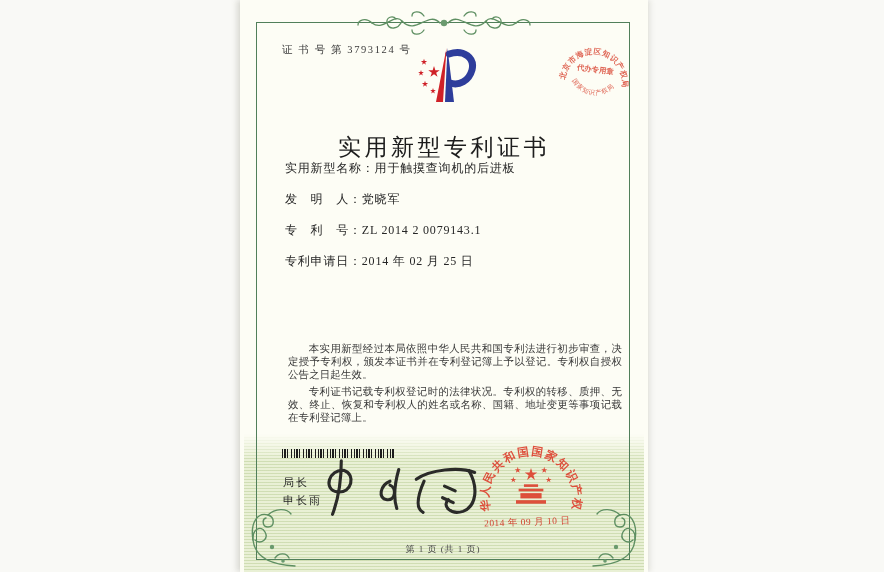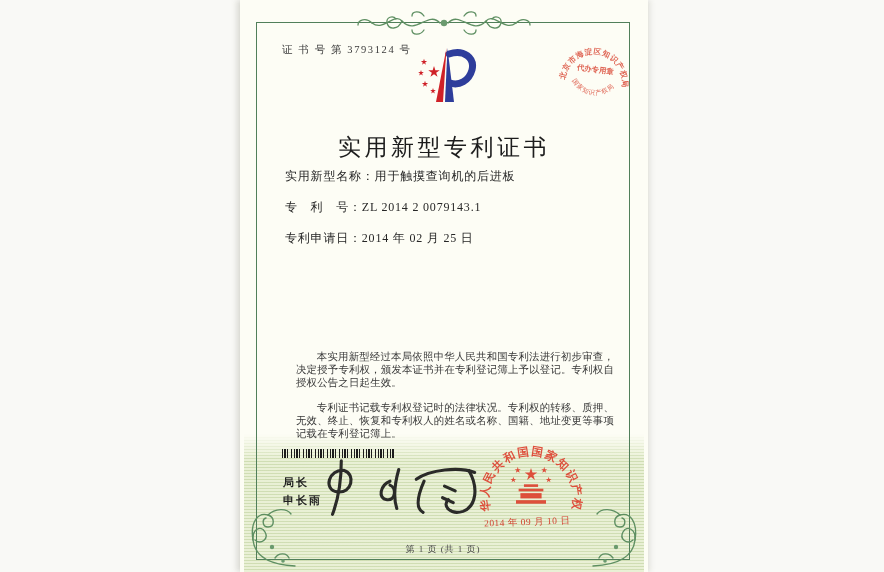--- a/index.html
+++ b/index.html
@@ -38,40 +38,40 @@
   }
   .agency-seal{position:absolute;left:316px;top:33px;opacity:.8;transform:rotate(8deg);}
   .logo{position:absolute;left:176px;top:46px;}
   .title{
     position:absolute;left:0;right:0;top:108px;text-align:center;
     font-size:23px;letter-spacing:3.5px;color:#1c1c1c;white-space:nowrap;margin-top:24px;
   }
   .fields{position:absolute;left:45px;top:162px;}
   .field-row{
     height:13px;line-height:13px;margin-bottom:18px;
-    font-size:12px;color:#262626;letter-spacing:.8px;white-space:nowrap;margin-top:8px;
+    font-size:12px;color:#262626;letter-spacing:.8px;white-space:nowrap;
   }
   .paras{
     position:absolute;left:44px;right:22px;top:339px;
     font-size:10.4px;line-height:12.9px;color:#383838;letter-spacing:.2px;
     text-align:justify;
   }
-  .paras p{margin:12px;text-indent:2em;}
+  .paras p{margin:4px;text-indent:2em;}
   .barcode{
     position:absolute;left:42px;top:449px;width:113px;height:9px;
     background:repeating-linear-gradient(90deg,
       #1c1c1c 0 1px,transparent 1px 2px,
       #1c1c1c 2px 4px,transparent 4px 5px,
       #1c1c1c 5px 6px,transparent 6px 9px,
       #1c1c1c 9px 10px,transparent 10px 12px);
   }
   .director-label,.director-name{
     position:absolute;left:43px;
     font-family:"Liberation Sans","DejaVu Sans",sans-serif;
-    font-weight:bold;font-size:11px;color:#1f1f1f;letter-spacing:2px;white-space:nowrap;
+    font-weight:normal;font-size:11px;color:#1f1f1f;letter-spacing:2px;white-space:nowrap;
   }
   .director-label{top:475px;}
   .director-name{top:493px;}
   .signature{position:absolute;left:75px;top:457px;}
   .office-seal{position:absolute;left:238px;top:441px;opacity:.88;}
   .seal-date{
     position:absolute;left:244px;top:515px;width:140px;
     color:#d24432;font-size:9.5px;letter-spacing:.5px;white-space:nowrap;
     transform:rotate(-2deg);
   }
@@ -165,20 +165,23 @@
         <use href="#starS" transform="translate(9,38) scale(0.55)"></use>
         <use href="#starS" transform="translate(17,45) scale(0.5)"></use>
       </g>
     </svg>
 
     <div class="title">实用新型专利证书</div>
 
     <div class="fields">
       <div class="field-row">
         <span>实用新型名称：</span><span>用于触摸查询机的后进板</span>
+      </div>
+      <div class="field-row">
+        <span>发　明　人：</span><span>党晓军</span>
       </div>
       <div class="field-row">
         <span>专　利　号：</span><span>ZL 2014 2 0079143.1</span>
       </div>
       <div class="field-row">
         <span>专利申请日：</span><span>2014 年 02 月 25 日</span>
       </div>
     </div>
 
     <div class="paras">

